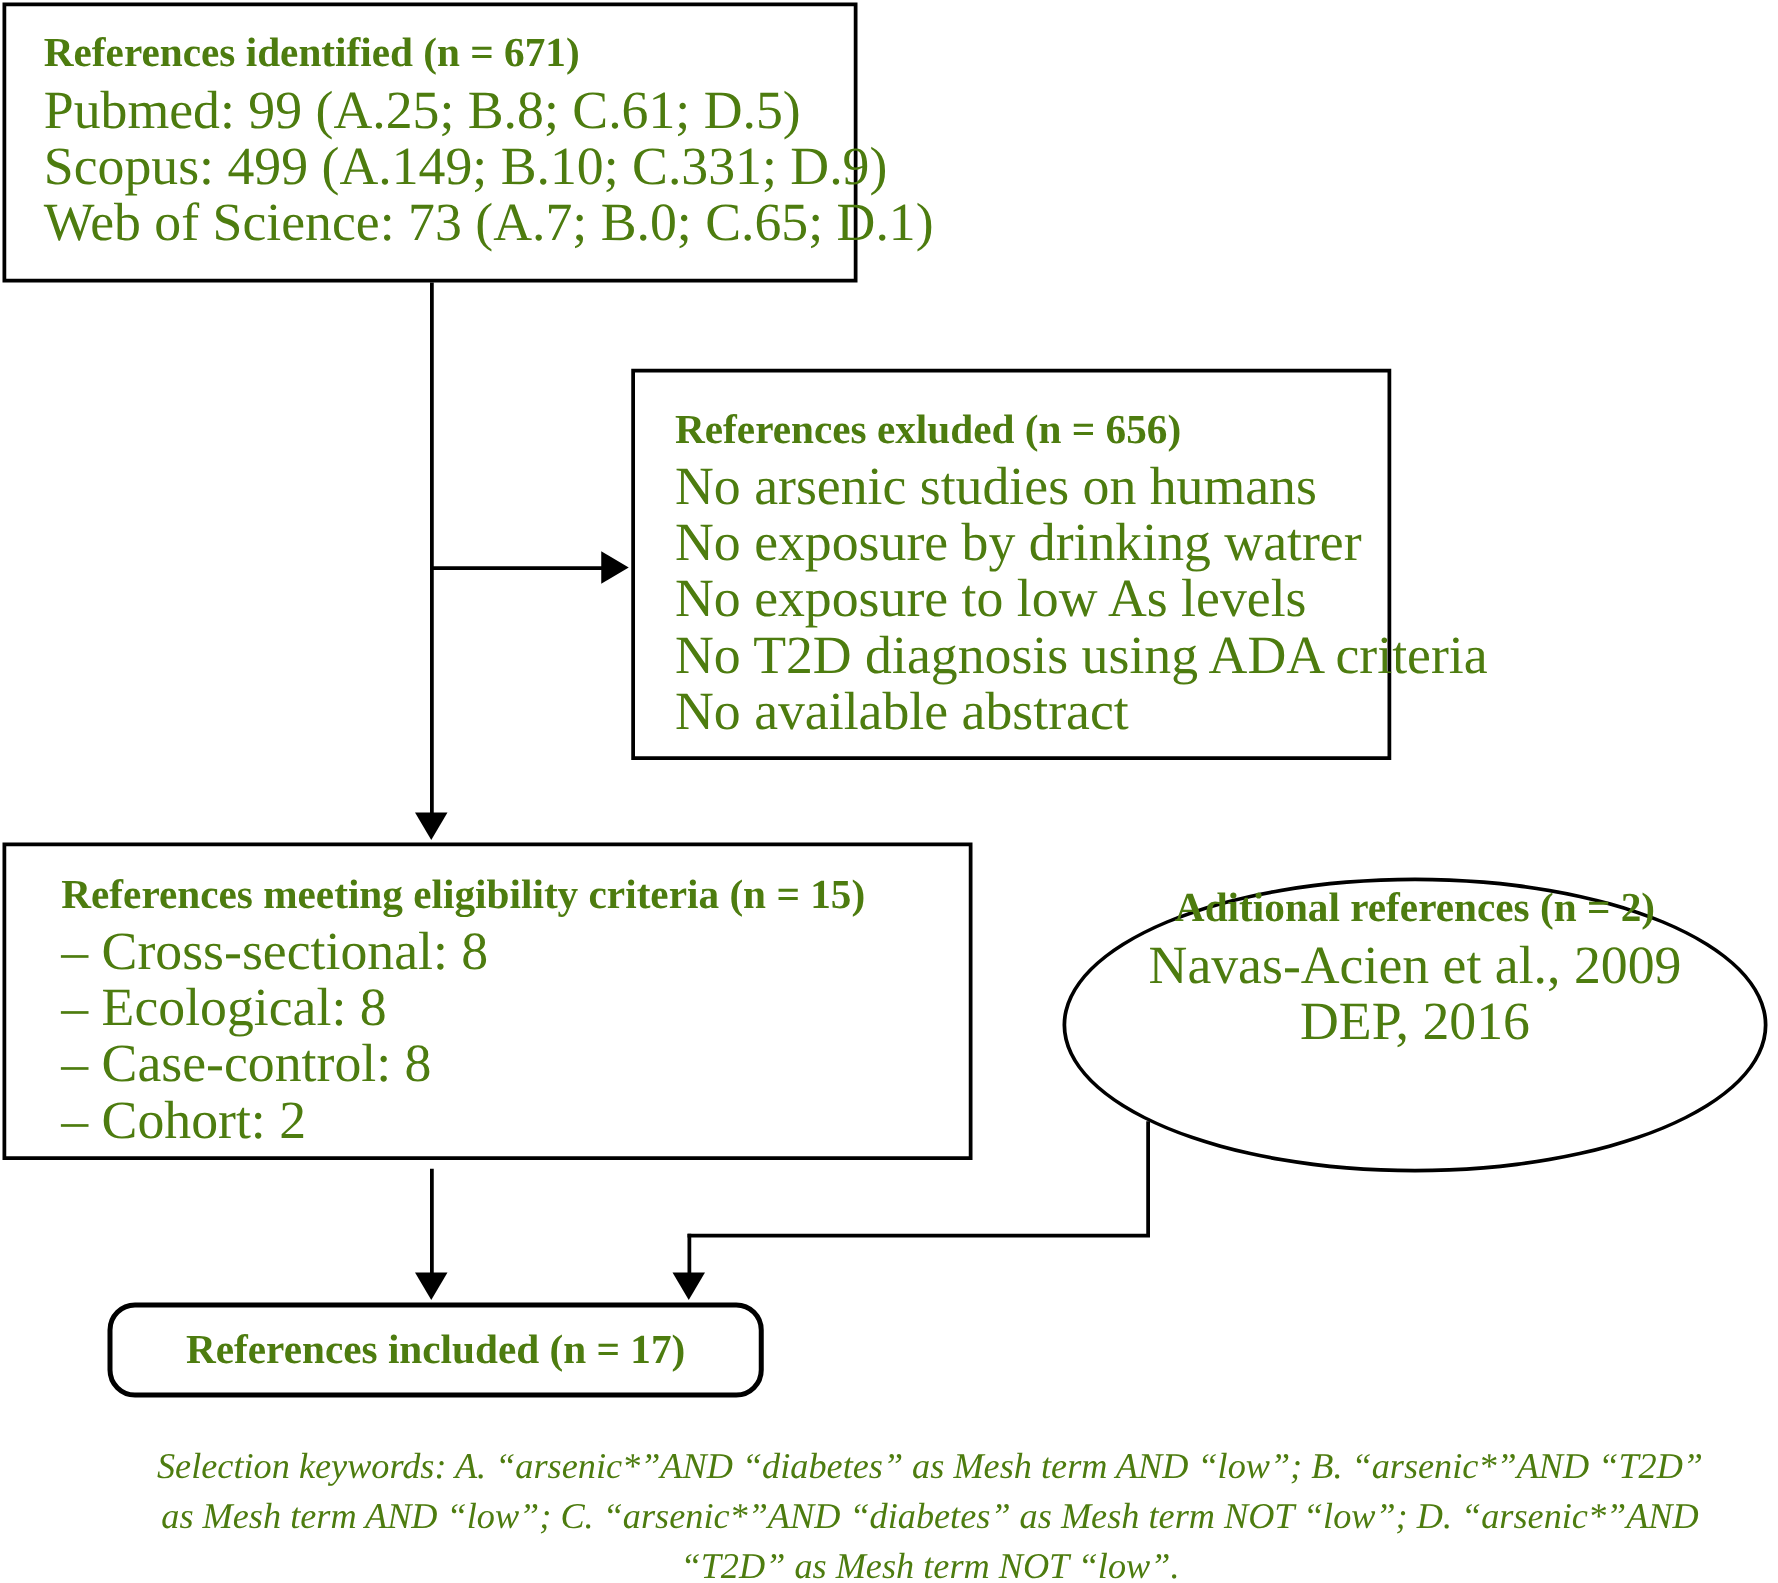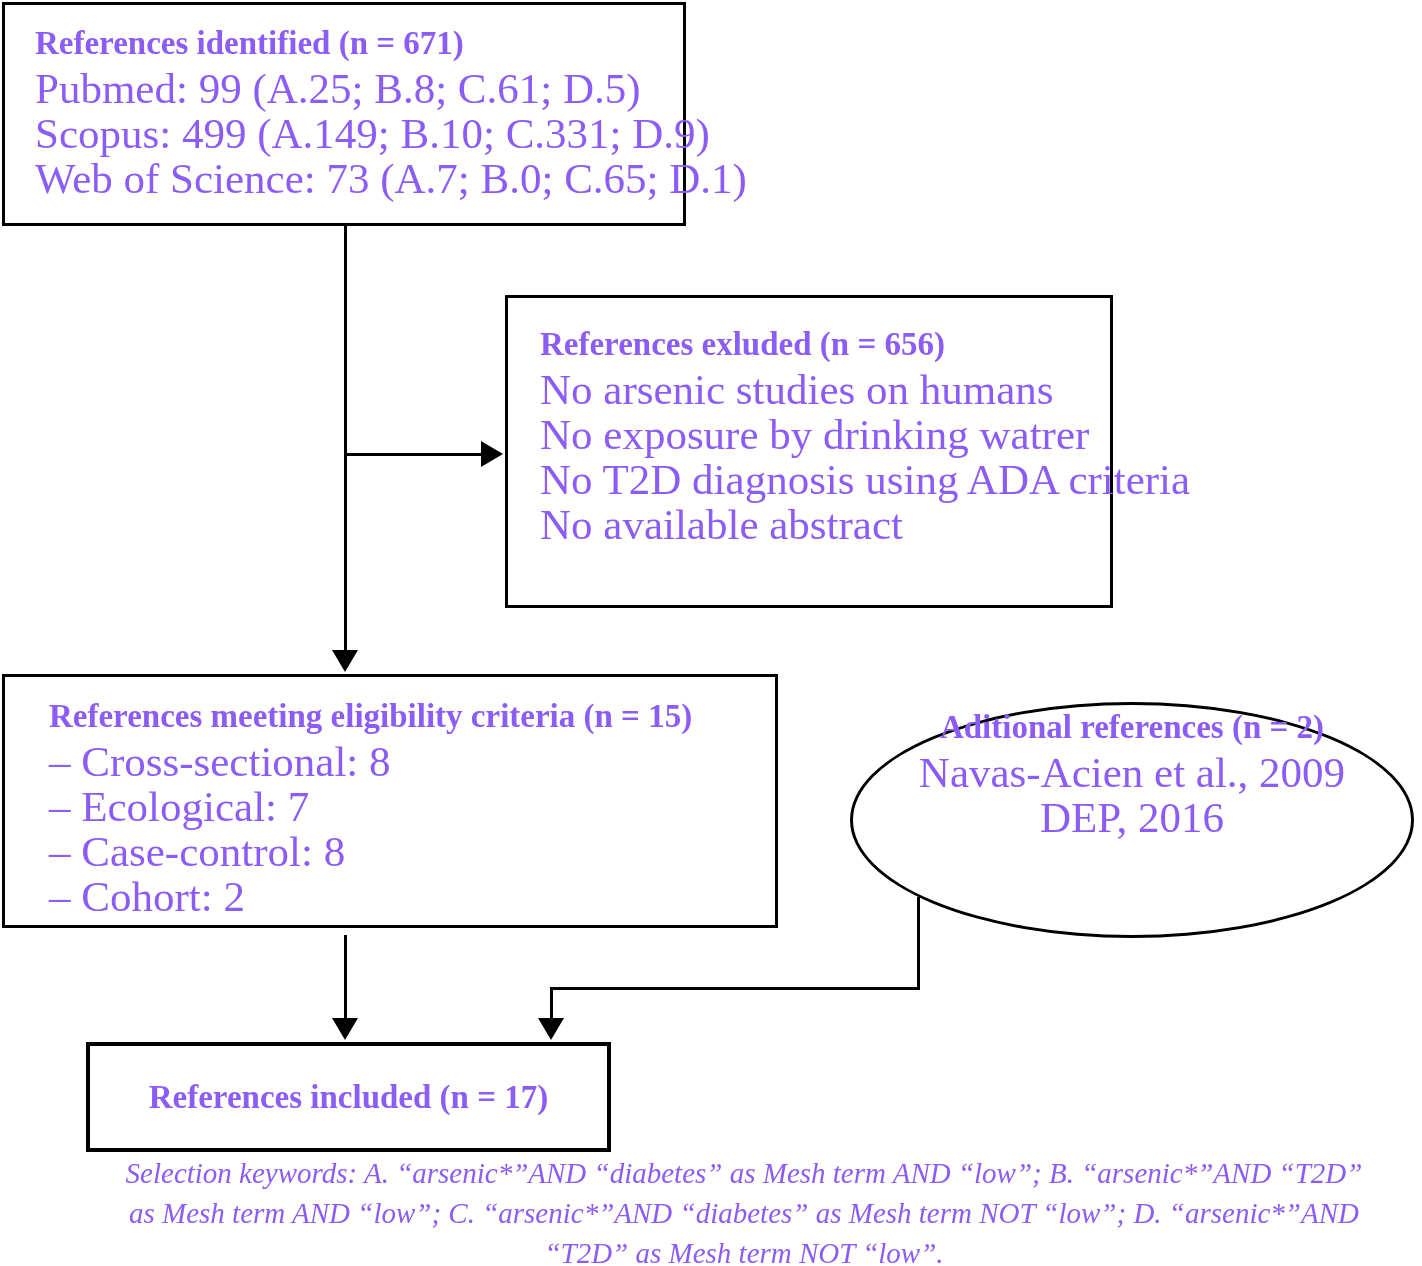--- a/index.html
+++ b/index.html
@@ -5,21 +5,21 @@
   html, body {
     margin: 0;
     padding: 0;
     background: #ffffff;
   }
   #canvas {
     position: relative;
     width: 1422px;
     height: 1266px;
     background: #ffffff;
-    color: #8b5cf6;
+    color: #4d7c0f;
     font-family: "Liberation Serif", serif;
     overflow: hidden;
   }
   .node {
     position: absolute;
     box-sizing: border-box;
     border: 3px solid #000000;
     background: #ffffff;
   }
   .box-title {
@@ -39,23 +39,23 @@
   }
   #box-excluded {
     left: 505px; top: 295px; width: 608px; height: 313px;
     padding: 24px 0 0 32px;
   }
   #box-eligibility {
     left: 2px; top: 674px; width: 776px; height: 254px;
     padding: 17px 0 0 44px;
   }
   #box-included {
-    left: 86px; top: 1042px; width: 525px; height: 110px;
+    left: 86px; top: 1042px; width: 525px; height: 76px;
     border-width: 4px;
-    display: flex; align-items: center; justify-content: center;
+    display: flex; align-items: center; justify-content: center; border-radius: 22px;
   }
   #ellipse-additional {
     left: 850px; top: 702px; width: 564px; height: 236px;
     border-radius: 50%;
     display: flex; flex-direction: column;
     align-items: center; justify-content: flex-start;
     text-align: center;
   }
   .connector {
     position: absolute;
@@ -93,28 +93,29 @@
     <div class="box-title">References identified (n = 671)</div>
     <div class="box-line">Pubmed: 99 (A.25; B.8; C.61; D.5)</div>
     <div class="box-line">Scopus: 499 (A.149; B.10; C.331; D.9)</div>
     <div class="box-line">Web of Science: 73 (A.7; B.0; C.65; D.1)</div>
   </div>
 
   <div class="node" id="box-excluded">
     <div class="box-title">References exluded (n = 656)</div>
     <div class="box-line">No arsenic studies on humans</div>
     <div class="box-line">No exposure by drinking watrer</div>
+    <div class="box-line">No exposure to low As levels</div>
     <div class="box-line">No T2D diagnosis using ADA criteria</div>
     <div class="box-line">No available abstract</div>
   </div>
 
   <div class="node" id="box-eligibility">
     <div class="box-title">References meeting eligibility criteria (n = 15)</div>
     <div class="box-line">– Cross-sectional: 8</div>
-    <div class="box-line">– Ecological: 7</div>
+    <div class="box-line">– Ecological: 8</div>
     <div class="box-line">– Case-control: 8</div>
     <div class="box-line">– Cohort: 2</div>
   </div>
 
   <div class="node" id="ellipse-additional">
     <div class="box-title">Aditional references (n = 2)</div>
     <div class="box-line">Navas-Acien et al., 2009</div>
     <div class="box-line">DEP, 2016</div>
   </div>
 

